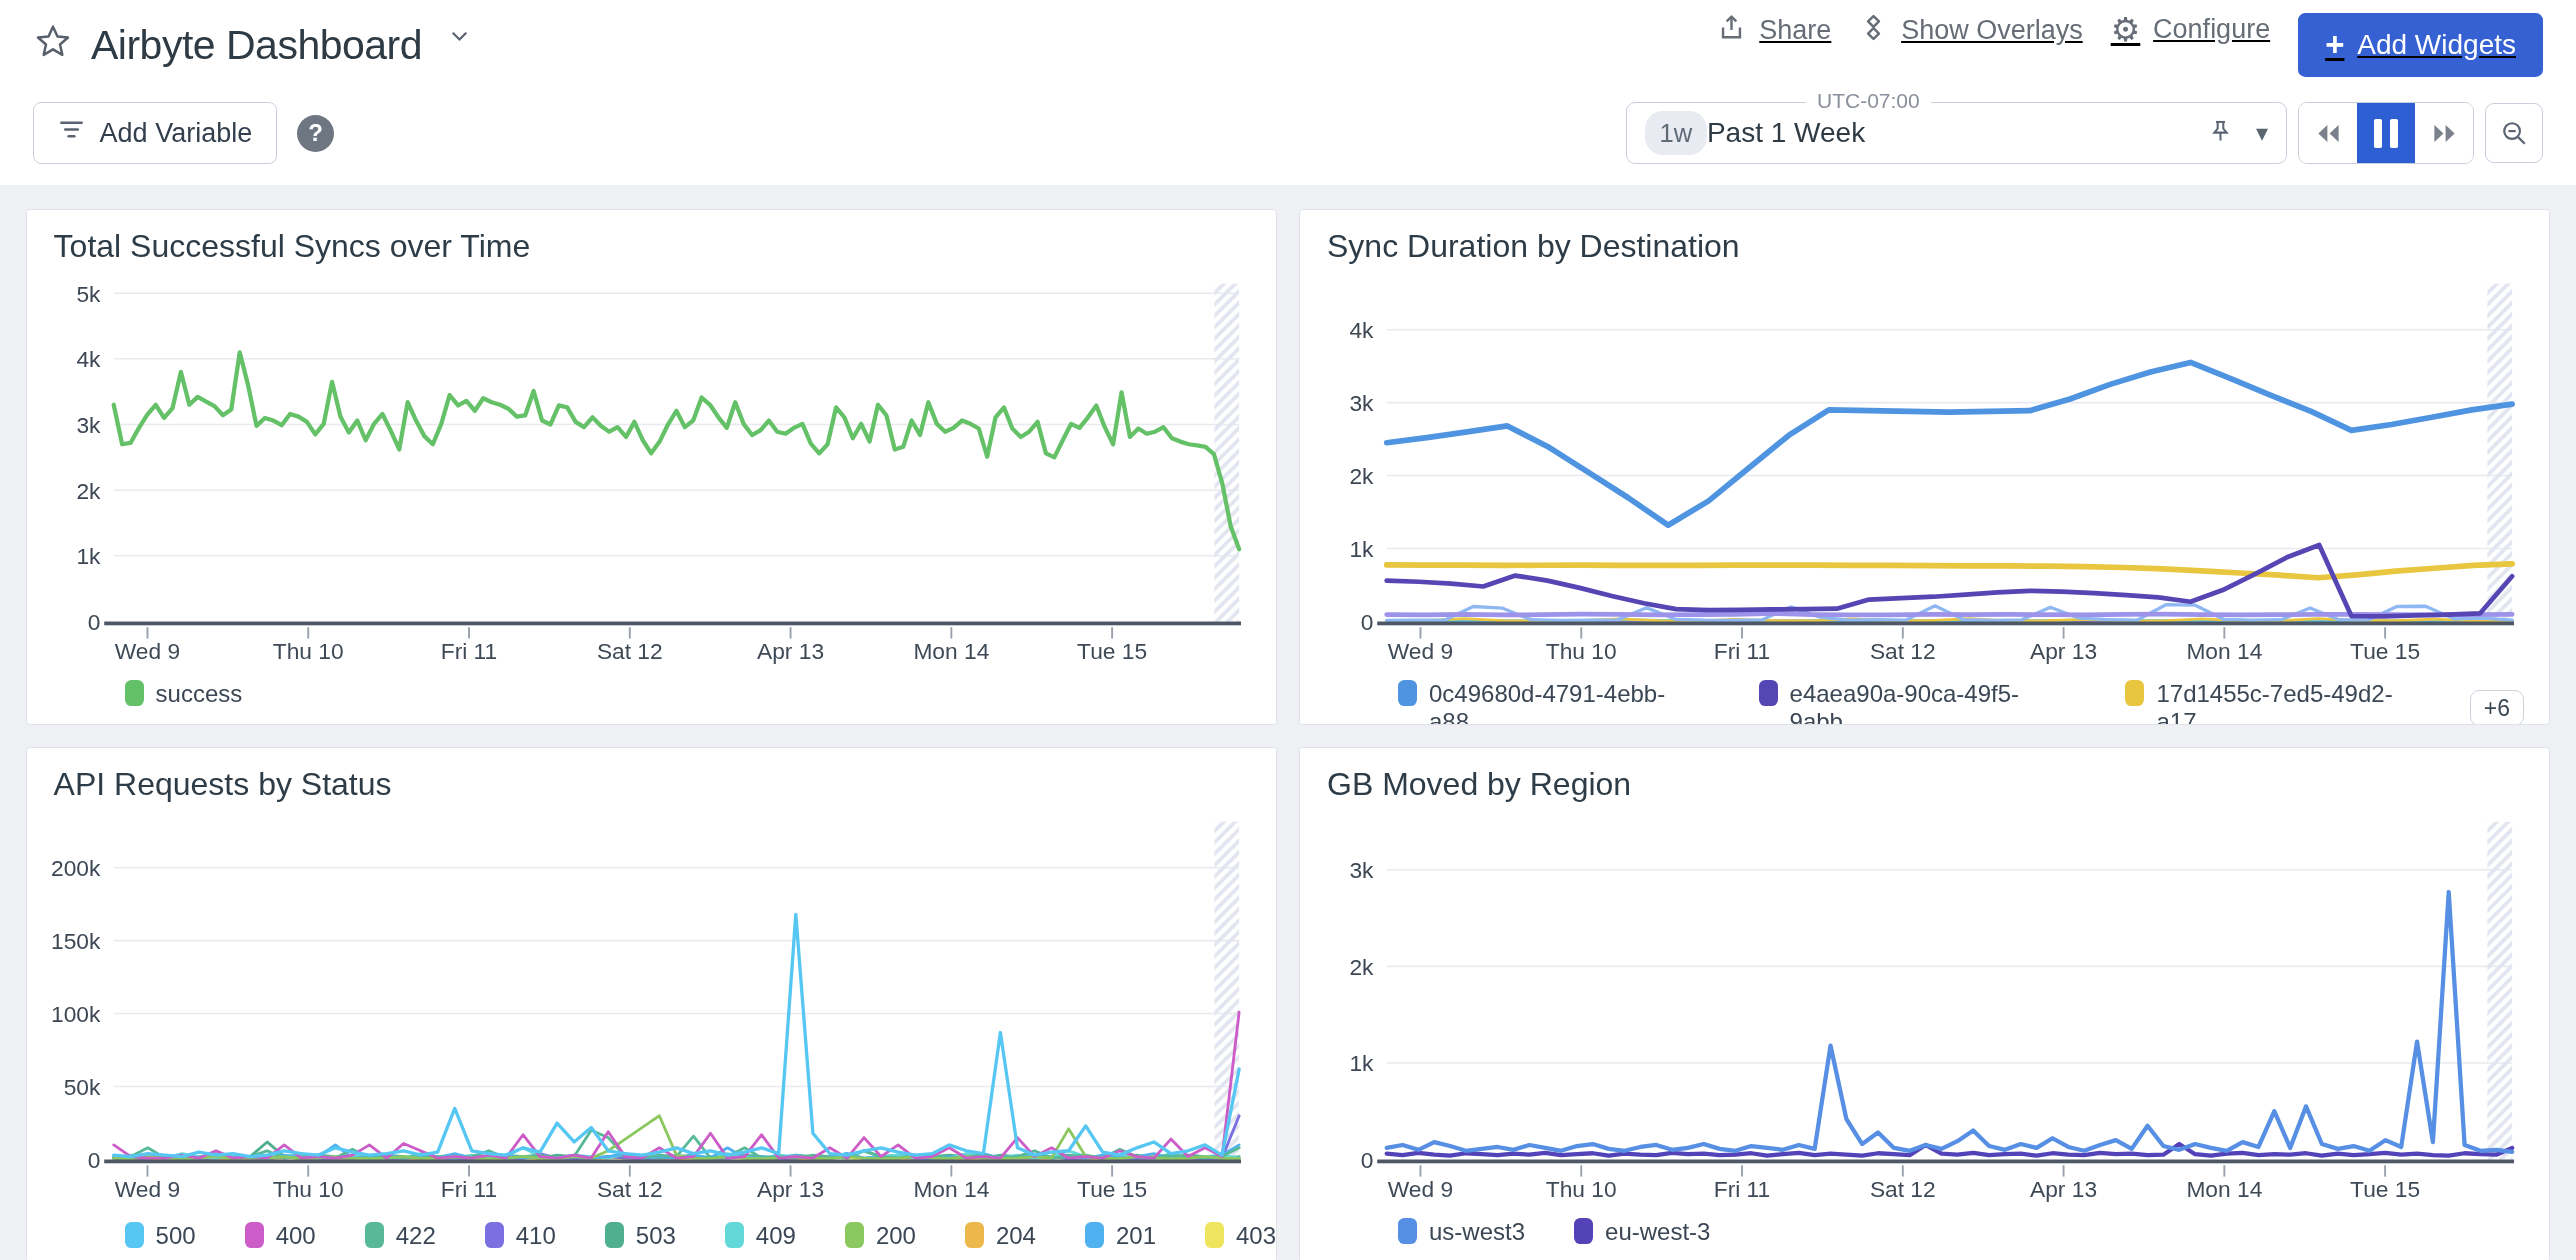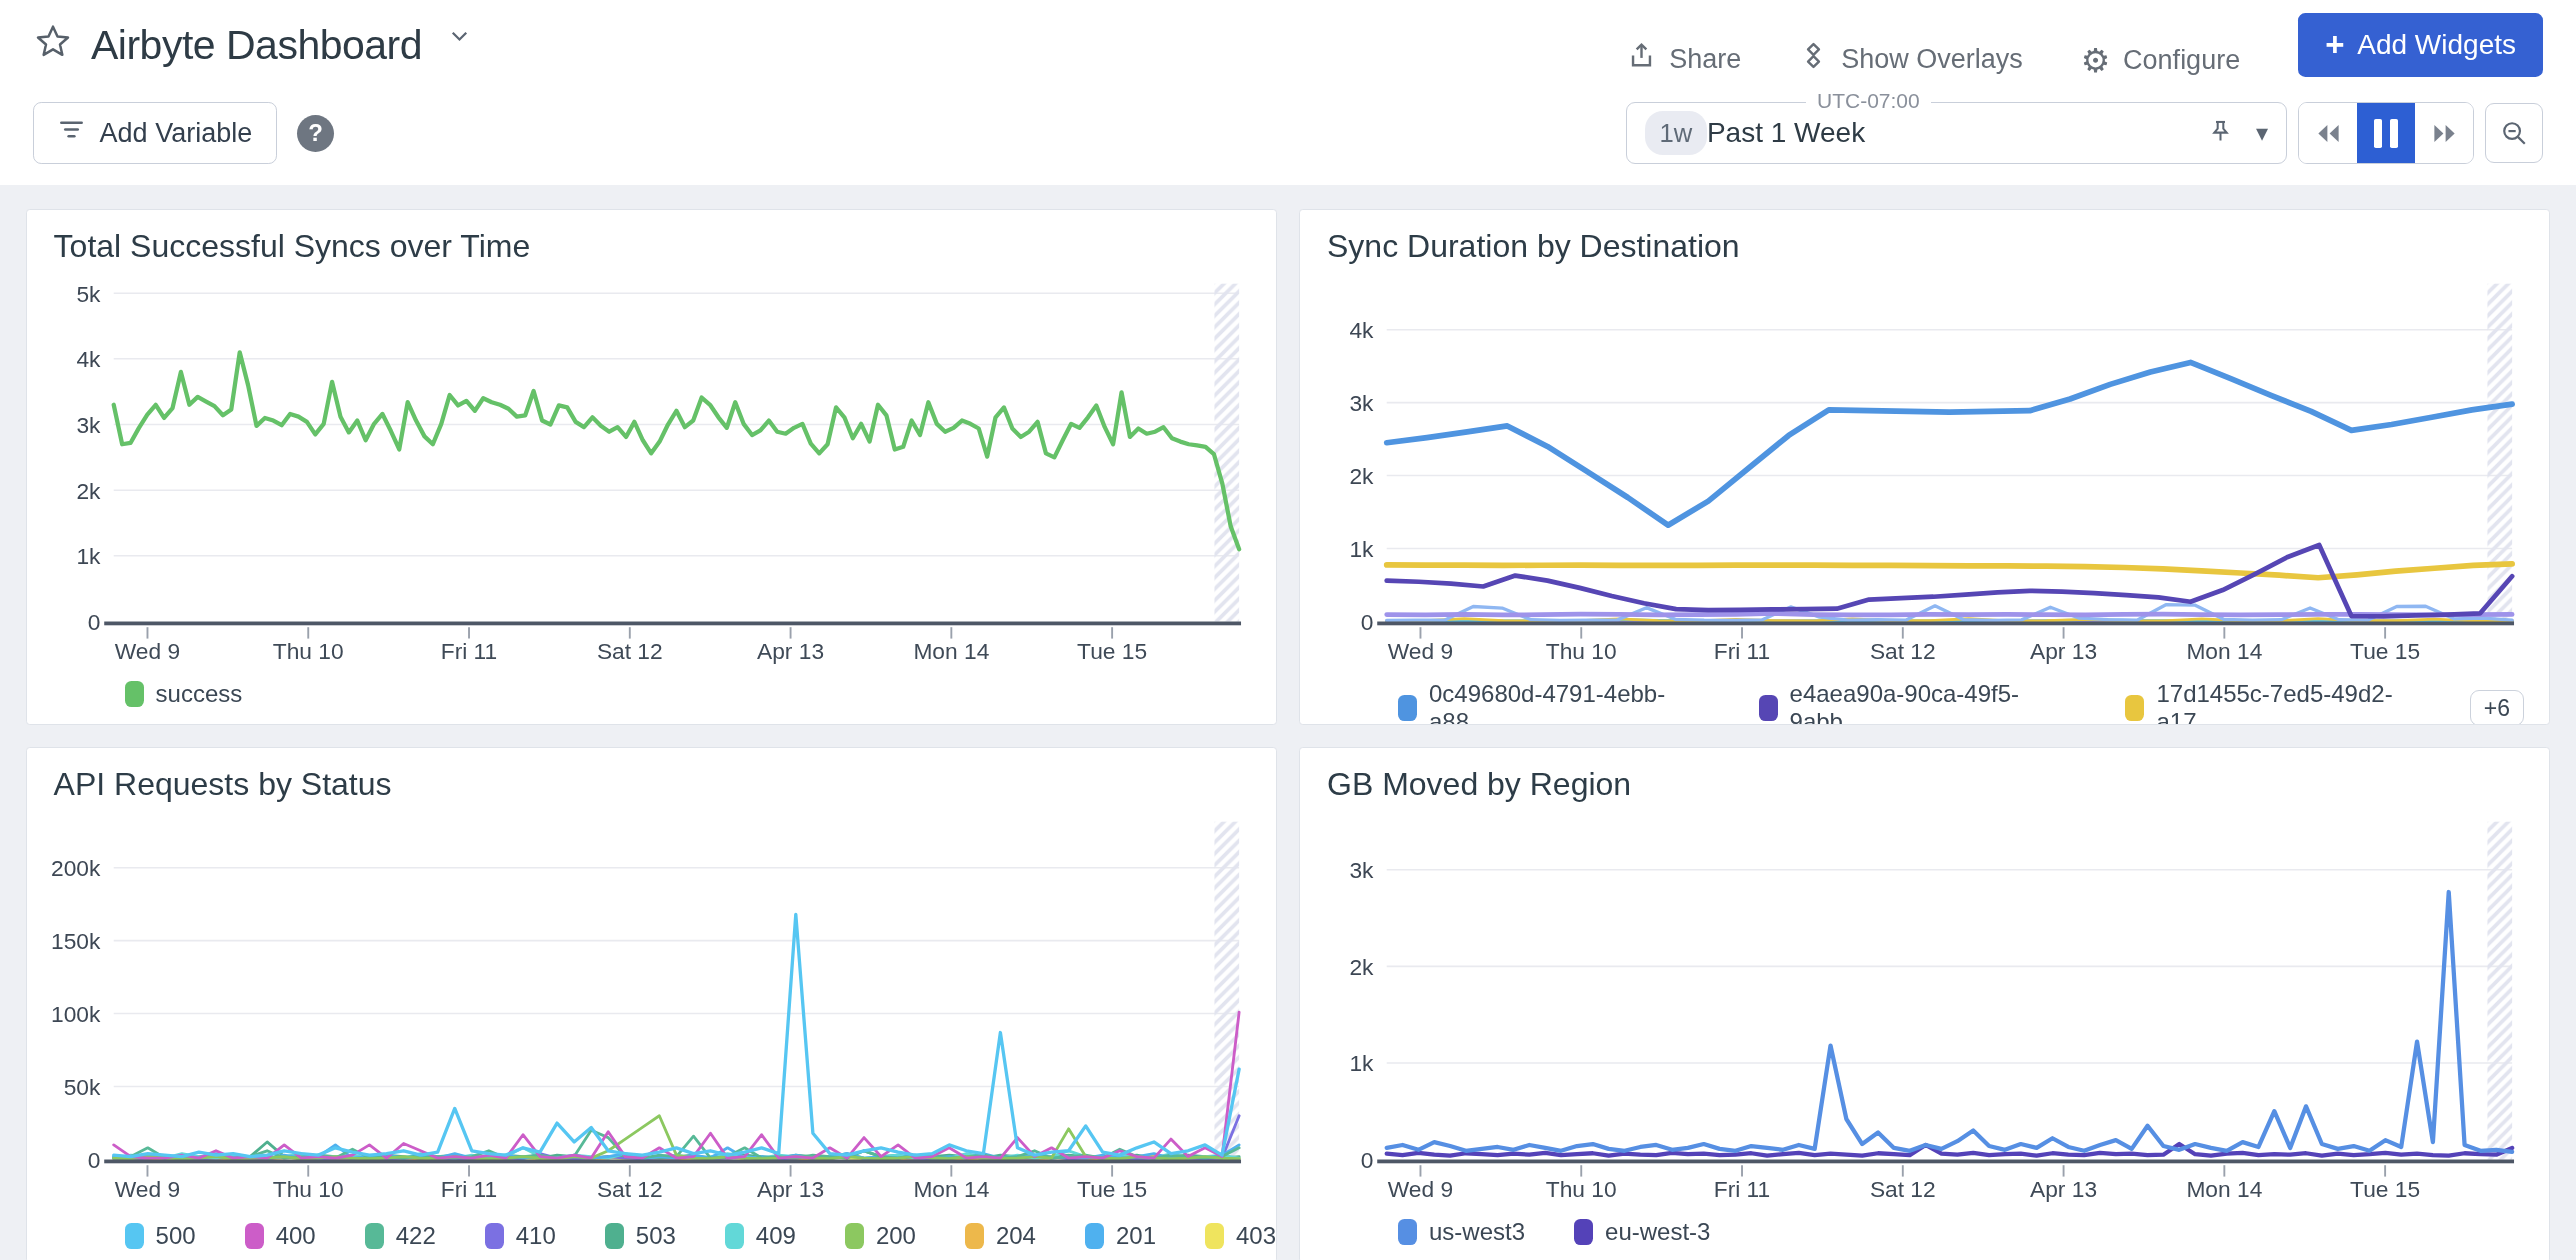--- a/index.html
+++ b/index.html
@@ -6,21 +6,21 @@
   html,body { width: 2576px; height: 1261px; overflow: hidden;
     font-family: "Liberation Sans", sans-serif; background: #ffffff; }
 
   
   .header { background: #ffffff; }
   .hrow1 { display: flex; align-items: center; height: 90px; padding: 0 33px; }
   .title-group { display: flex; align-items: flex-start; gap: 18px; }
   .star-btn { width: 40px; height: 40px; display: flex; align-items: center; cursor: pointer; }
   .dash-title { font-size: 41px; font-weight: 500; color: #2e3b45; letter-spacing: -0.5px; }
   .title-caret { margin-left: 5.5px; }
-  .hactions { margin-left: auto; display: flex; align-items: flex-end; gap: 58px; }
+  .hactions { margin-left: auto; display: flex; align-items: flex-start; gap: 28px; text-decoration: underline; }
   .haction { display: flex; align-items: center; gap: 12.8px; font-size: 27px; color: #666d76; cursor: pointer; }
   .gear-glyph { font-size: 33px; color: #666d76; line-height: 1; }
   .add-widgets { display: flex; align-items: center; gap: 12.8px; background: #3561d2; color: #fff;
     border: none; border-radius: 7.3px; padding: 16.4px 27px; font-size: 28px; font-weight: 500;
     font-family: inherit; cursor: pointer; }
   .plus-glyph { font-size: 33px; font-weight: 700; line-height: 0.8; }
 
   .hrow2 { display: flex; align-items: center; height: 95px; padding: 0 33px 9px 33px; }
   .add-variable { display: flex; align-items: center; gap: 14.6px; border: 1.8px solid #c9cfda;
     border-radius: 8.2px; background: #fff; padding: 12.8px 24px; font-size: 27px; color: #333f4d;
@@ -49,21 +49,21 @@
 
   
   .content { background: #eef0f4; padding: 24px 25.6px; display: grid;
     grid-template-columns: 1fr 1fr; grid-template-rows: 516px 516px; gap: 22px; }
   .panel { background: #fff; border: 0.9px solid #dfe3e9; border-radius: 3.7px; display: flex;
     flex-direction: column; overflow: hidden; }
   .panel-title { font-size: 32px; color: #2d3c47; padding: 18px 27px 11px; }
   .chart-mount { padding: 1.8px 18px 0 7.3px; }
   .chart-mount svg { display: block; width: 100%; }
   .legend { display: flex; align-items: center; gap: 33px; padding: 3.7px 25.6px 18px 82px; }
-  .legend-item { display: flex; align-items: center; gap: 12px; font-size: 24px; color: #3b4754; cursor: pointer; padding-left: 16px; }
+  .legend-item { display: flex; gap: 12px; font-size: 24px; color: #3b4754; cursor: pointer; padding-left: 16px; }
   .legend-chip { width: 19px; height: 25.6px; border-radius: 6.4px; flex: none; }
   .more-badge { border: 1.8px solid #ccd2dc; border-radius: 9px; padding: 3.7px 12.8px; font-size: 23px;
     color: #3b4754; background: #fff; cursor: pointer; }
   svg text { font-family: "Liberation Sans", sans-serif; }
 </style>
 </head>
 <body>
 
 <div class="header">
   <div class="hrow1">

